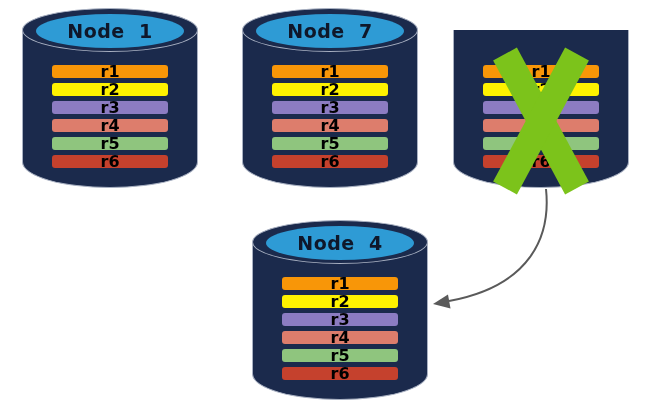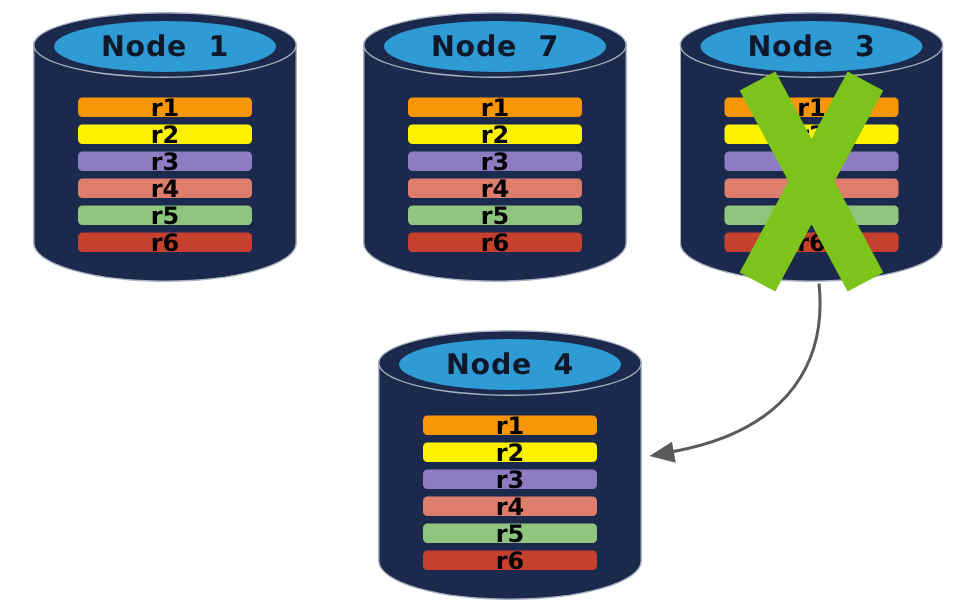--- a/index.html
+++ b/index.html
@@ -116,25 +116,20 @@
       <div class="replica" style="background: rgb(254, 242, 0);">r2</div>
       <div class="replica" style="background: rgb(140, 124, 194);">r3</div>
       <div class="replica" style="background: rgb(221, 125, 108);">r4</div>
       <div class="replica" style="background: rgb(143, 197, 126);">r5</div>
       <div class="replica" style="background: rgb(197, 65, 45);">r6</div>
     </div>
   </div>
 
   <div class="node" style="left:453px;top:8px">
     <div class="cyl-body"></div>
-    <div class="cyl-top">
-      <div class="cyl-top-inner">
-        <span class="node-title">Node  3</span>
-      </div>
-    </div>
     <div class="rows">
       <div class="replica" style="background: rgb(248, 150, 8);">r1</div>
       <div class="replica" style="background: rgb(254, 242, 0);">r2</div>
       <div class="replica" style="background: rgb(140, 124, 194);">r3</div>
       <div class="replica" style="background: rgb(221, 125, 108);">r4</div>
       <div class="replica" style="background: rgb(143, 197, 126);">r5</div>
       <div class="replica" style="background: rgb(197, 65, 45);">r6</div>
     </div>
     <svg class="x-overlay" width="176" height="190" viewBox="0 0 176 190">
       <line x1="52" y1="46" x2="124" y2="180" stroke="#7CC31B" stroke-width="27" stroke-linecap="butt"></line>

